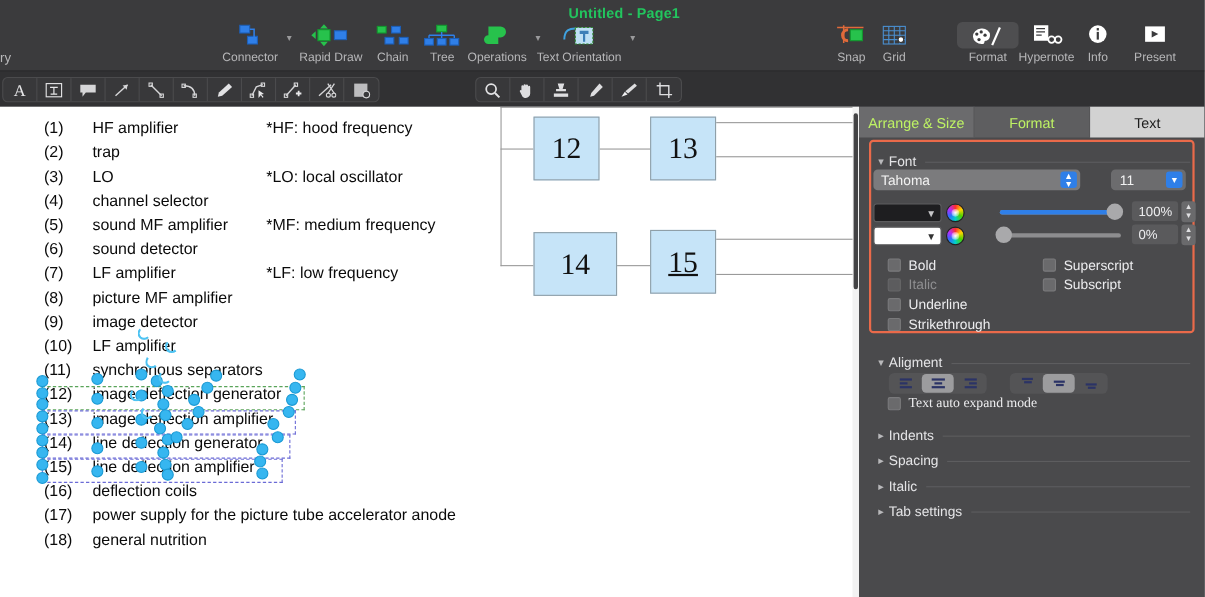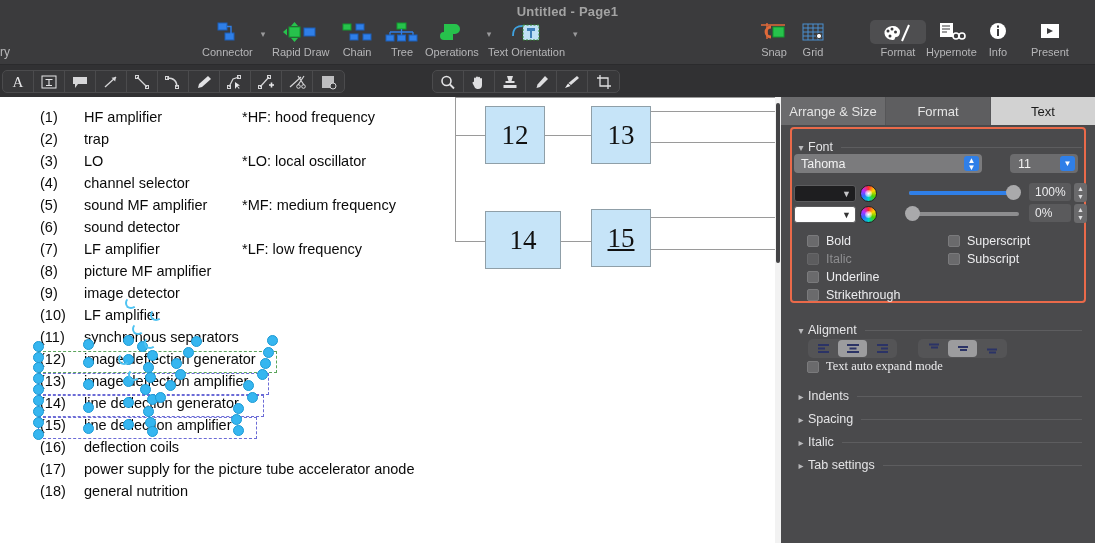--- a/index.html
+++ b/index.html
@@ -12,21 +12,21 @@
   }
   #app { position: relative; width: 1095px; height: 543px; }
 
   
   .topchrome {
     position: absolute; left: 0; top: 0; width: 1095px; height: 64px;
     background: #3b3b3d;
   }
   .titlebar-title {
     position: absolute; left: 0; top: 4px; width: 1095px;
-    text-align: center; color: #a3a3a3; font-size: 13px; font-weight: bold;
+    text-align: center; color: #22c55e; font-size: 13px; font-weight: bold;
     letter-spacing: .2px;
     padding-left: 40px;
   }
   .lib-stub {
     position: absolute; left: 0; top: 45px; color: #b8b8ba; font-size: 12px;
   }
   .lib-stub-box {
     position: absolute; left: -14px; top: 20px; width: 22px; height: 22px;
     border: 1px solid #5a5a5c; border-radius: 4px; background: #434345;
   }
@@ -125,21 +125,21 @@
   .wire { position: absolute; background: #9a9a9a; }
 
   
   .rpanel {
     position: absolute; left: 781px; top: 97px; width: 314px; height: 446px;
     background: #4a4a4c;
   }
   .tabs { display: flex; height: 28px; width: 100%; }
   .tab {
     flex: 1; display: flex; align-items: center; justify-content: center;
-    font-size: 13px; color: #e5e5e5; background: #6b6b6d;
+    font-size: 13px; color: #bef264; background: #6b6b6d;
     border-right: 1px solid #565658;
   }
   .tab.mid { background: #5e5e60; }
   .tab.active { background: #d2d2d2; color: #1b1b1b; border-right: none; }
   .sect-hd {
     display: flex; align-items: center; height: 20px; color: #e4e4e6; font-size: 12.5px;
   }
   .chev { width: 14px; text-align: center; color: #b9b9bb; font-size: 10px; }
   .hr-line { flex: 1; height: 1px; background: #5d5d5f; margin-left: 8px; }
 

